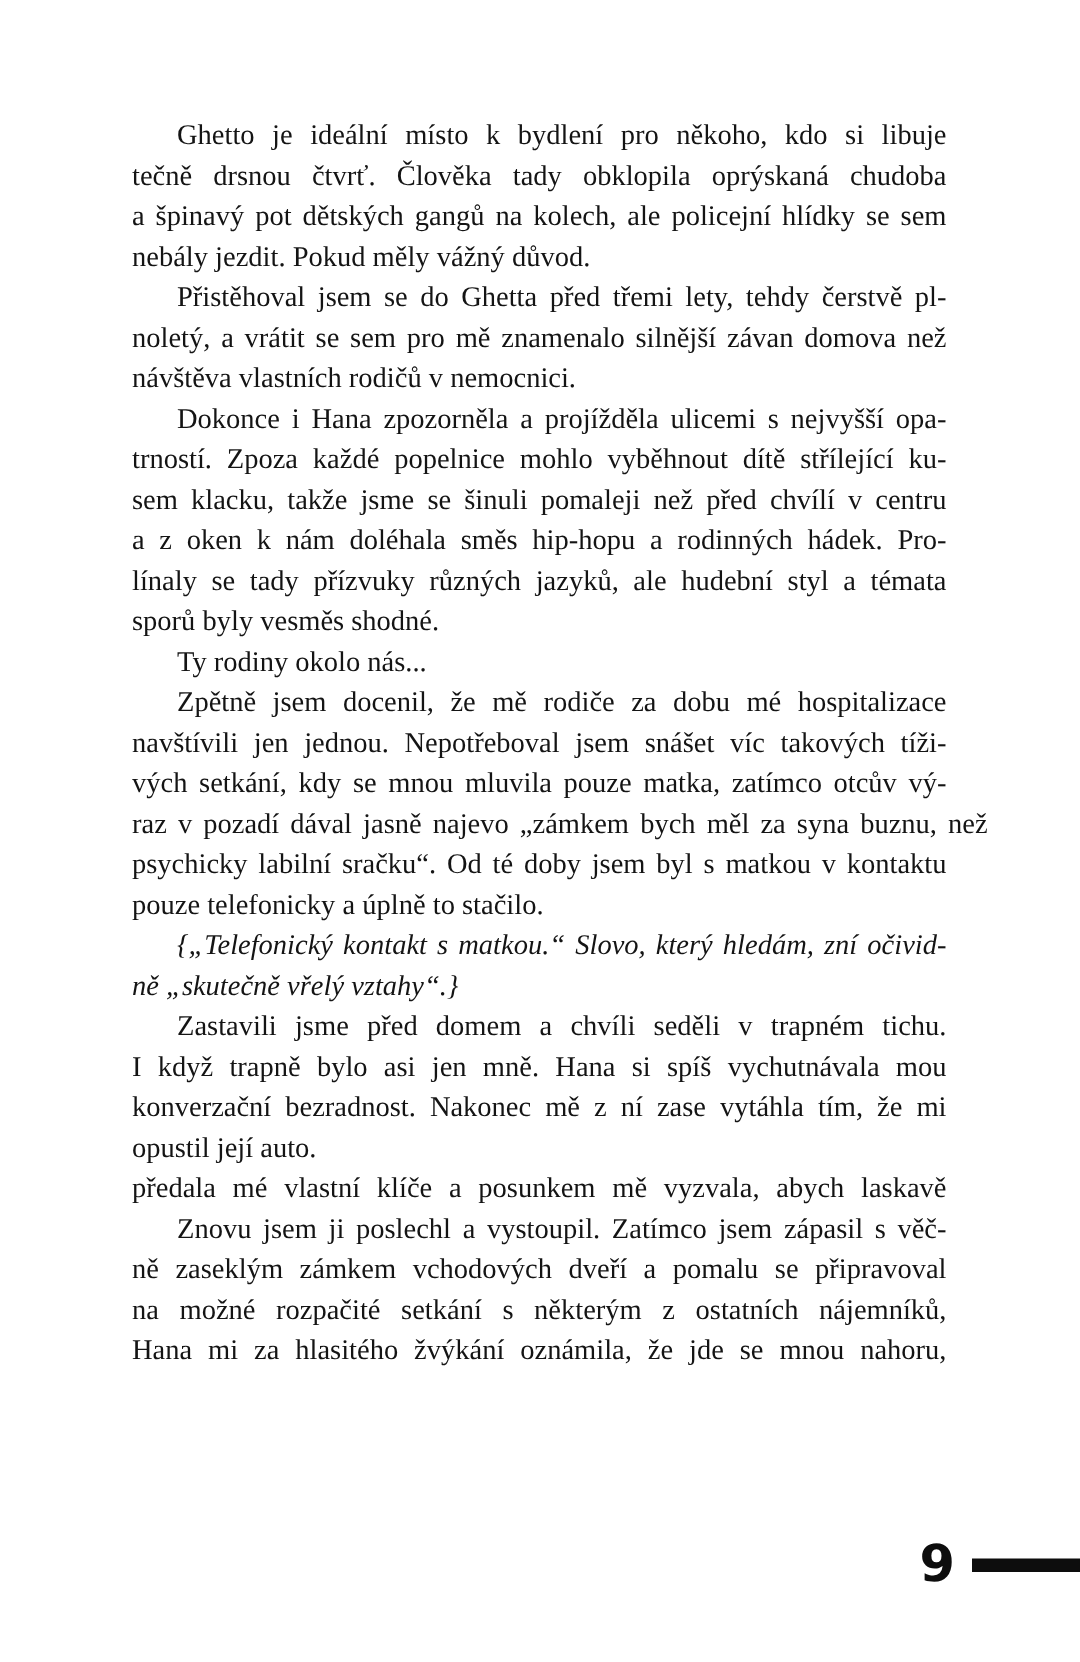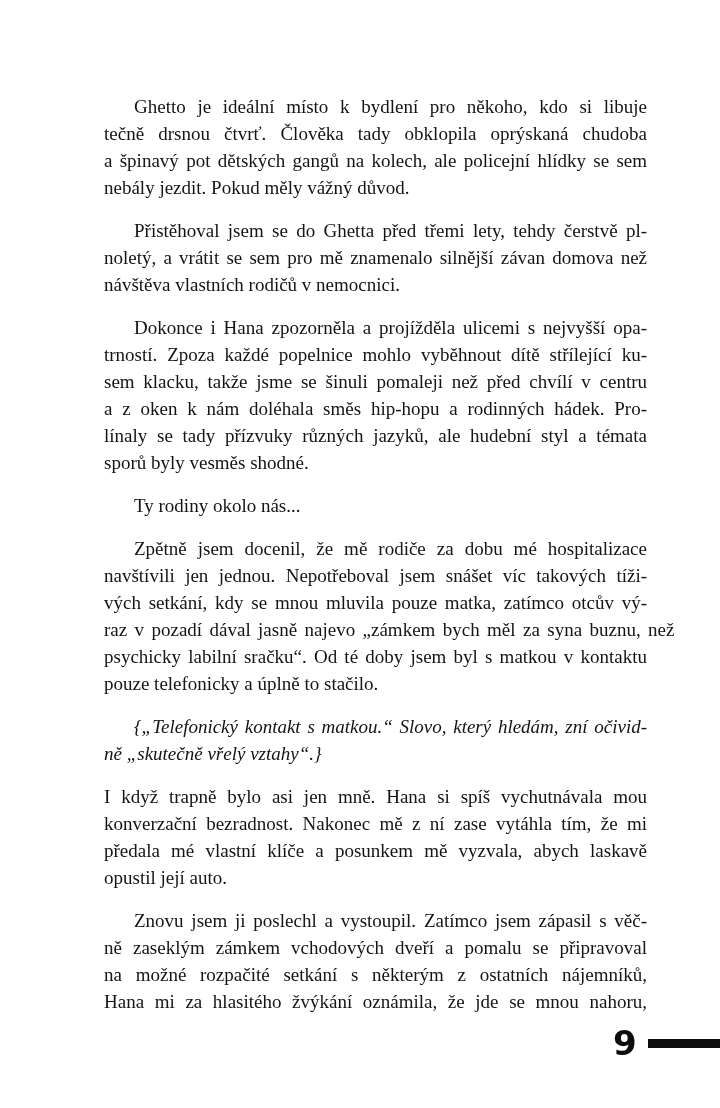--- a/index.html
+++ b/index.html
@@ -18,21 +18,21 @@
     font-family: "Liberation Serif", "DejaVu Serif", serif;
     color: #141414;
   }
   #body-text {
     position: absolute;
     left: 88px;
     top: 77px;
     width: 543px;
     font-size: 19px;
   }
-  .para { margin: 16px; padding: 0; }
+  .para { margin: 0; padding: 0; }
   .para.italic { font-style: italic; }
   .line {
     height: 27px;
     line-height: 27px;
     white-space: pre;
   }
   .line.first { padding-left: 30px; }
   #footer {
     position: absolute;
     left: 613px;
@@ -89,24 +89,25 @@
         <div class="line just"><span style="word-spacing: 3.0125px;">vých setkání, kdy se mnou mluvila pouze matka, zatímco otcův vý-</span></div>
         <div class="line just"><span style="word-spacing: 2.64974px;">raz v pozadí dával jasně najevo „zámkem bych měl za syna buznu, než</span></div>
         <div class="line just"><span style="word-spacing: 2.44602px;">psychicky labilní sračku“. Od té doby jsem byl s matkou v kontaktu</span></div>
         <div class="line"><span>pouze telefonicky a úplně to stačilo.</span></div>
       </div>
       <div class="para italic">
         <div class="line first just"><span style="word-spacing: 1.98633px;">{„Telefonický kontakt s matkou.“ Slovo, který hledám, zní očivid-</span></div>
         <div class="line"><span>ně „skutečně vřelý vztahy“.}</span></div>
       </div>
       <div class="para">
+        <div class="line first just"><span style="word-spacing: 7.40104px;">Zastavili jsme před domem a chvíli seděli v trapném tichu.</span></div>
         <div class="line just"><span style="word-spacing: 6.09659px;">I když trapně bylo asi jen mně. Hana si spíš vychutnávala mou</span></div>
         <div class="line just"><span style="word-spacing: 4.60313px;">konverzační bezradnost. Nakonec mě z ní zase vytáhla tím, že mi</span></div>
+        <div class="line"><span>opustil její auto.</span></div>
         <div class="line just"><span style="word-spacing: 6.40278px;">předala mé vlastní klíče a posunkem mě vyzvala, abych laskavě</span></div>
-        <div class="line"><span>opustil její auto.</span></div>
       </div>
       <div class="para">
         <div class="line first just"><span style="word-spacing: 3.01875px;">Znovu jsem ji poslechl a vystoupil. Zatímco jsem zápasil s věč-</span></div>
         <div class="line just"><span style="word-spacing: 6.27734px;">ně zaseklým zámkem vchodových dveří a pomalu se připravoval</span></div>
         <div class="line just"><span style="word-spacing: 8.98242px;">na možné rozpačité setkání s některým z ostatních nájemníků,</span></div>
         <div class="line just"><span style="word-spacing: 5.86562px;">Hana mi za hlasitého žvýkání oznámila, že jde se mnou nahoru,</span></div>
       </div>
     </div>
   <div id="footer">
     <span id="page-number">9</span>

